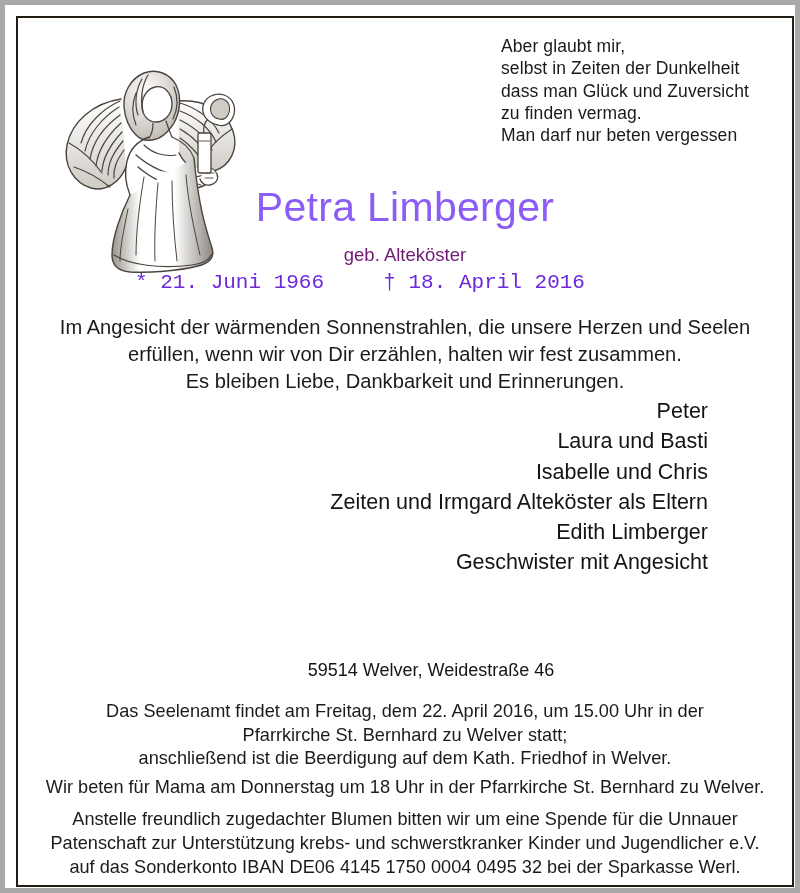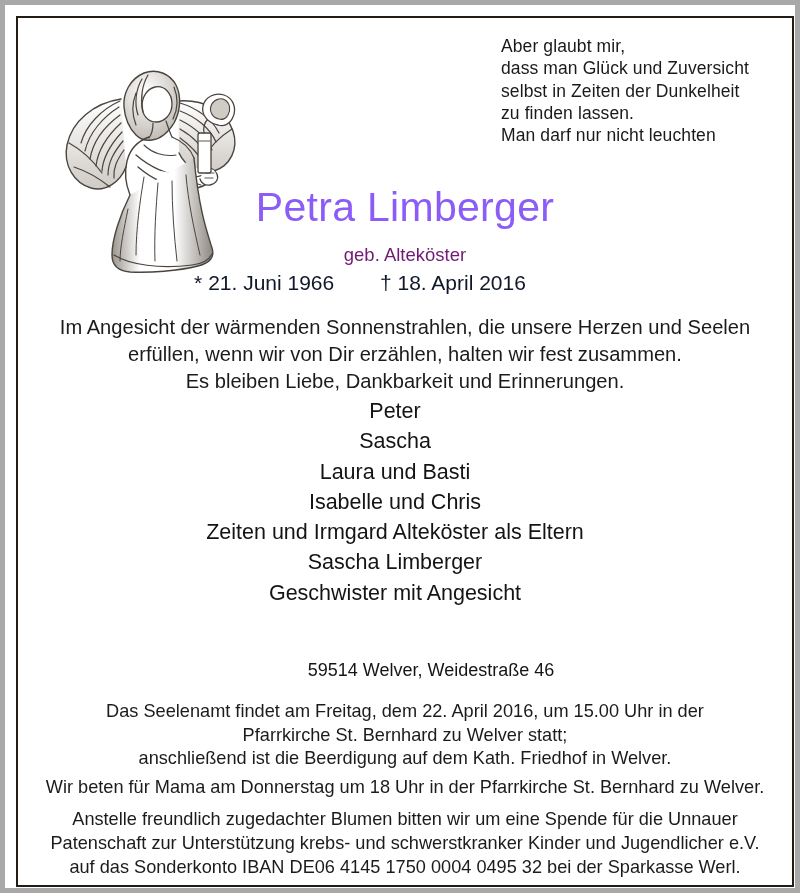--- a/index.html
+++ b/index.html
@@ -92,21 +92,22 @@
     color: #701a75;
   }
   .dates {
     position: absolute;
     left: 0;
     top: 252px;
     width: 684px;
     text-align: center;
     font-size: 21px;
     line-height: 26px;
-    color: #0f172a;
+    color: #6d28d9;
+    font-family: Liberation Mono, monospace;
   }
   .dates .gap { display: inline-block; width: 34px; }
 
   
   .cond {
     font-family: "Liberation Sans Narrow", "Liberation Sans", sans-serif;
     transform-origin: center top;
   }
   .verse {
     position: absolute;
@@ -119,25 +120,24 @@
     color: #1b1b1b;
   }
   .verse div { white-space: nowrap; }
 
   
   .mourners {
     position: absolute;
     left: 0;
     top: 378px;
     width: 690px;
-    text-align: center;
+    text-align: right;
     font-size: 21.5px;
     line-height: 30.3px;
     color: #141414;
-    margin-left: 32px;
   }
   .mourners div { white-space: nowrap; }
 
   
   .address {
     position: absolute;
     left: 0;
     top: 640px;
     width: 774px;
     text-align: center;
@@ -279,24 +279,24 @@
           <path d="M128,126 C130,152 136,180 142,206" stroke-width="1"></path>
           <path d="M70,160 C66,180 62,198 62,212" stroke-width="1"></path>
 
           <path d="M56,206 C72,216 102,220 134,216 C144,215 151,211 154,205" stroke-width="1.2"></path>
         </g>
       </svg>
     </div>
 
     <div class="poem">
       <div>Aber glaubt mir,</div>
+      <div>selbst in Zeiten der Dunkelheit</div>
       <div>dass man Glück und Zuversicht</div>
-      <div>selbst in Zeiten der Dunkelheit</div>
-      <div>zu finden lassen.</div>
-      <div>Man darf nur nicht leuchten</div>
+      <div>zu finden vermag.</div>
+      <div>Man darf nur beten vergessen</div>
     </div>
 
     <div class="name">Petra Limberger</div>
     <div class="maiden">geb. Alteköster</div>
 
     <div class="dates">
       <span>*</span>
       <span>21. Juni 1966</span>
       <span class="gap"></span>
       <span>†</span>
@@ -304,25 +304,24 @@
     </div>
 
     <div class="verse cond" style="transform: scaleX(0.9819);">
       <div>Im Angesicht der wärmenden Sonnenstrahlen, die unsere Herzen und Seelen</div>
       <div>erfüllen, wenn wir von Dir erzählen, halten wir fest zusammen.</div>
       <div>Es bleiben Liebe, Dankbarkeit und Erinnerungen.</div>
     </div>
 
     <div class="mourners">
       <div>Peter</div>
-      <div>Sascha</div>
       <div>Laura und Basti</div>
       <div>Isabelle und Chris</div>
       <div>Zeiten und Irmgard Alteköster als Eltern</div>
-      <div>Sascha Limberger</div>
+      <div>Edith Limberger</div>
       <div>Geschwister mit Angesicht</div>
     </div>
 
     <div class="address">59514 Welver, Weidestraße 46</div>
 
     <div class="service cond" style="transform: scaleX(0.9819);">
       <div>Das Seelenamt findet am Freitag, dem 22. April 2016, um 15.00 Uhr in der</div>
       <div>Pfarrkirche St. Bernhard zu Welver statt;</div>
       <div>anschließend ist die Beerdigung auf dem Kath. Friedhof in Welver.</div>
     </div>

